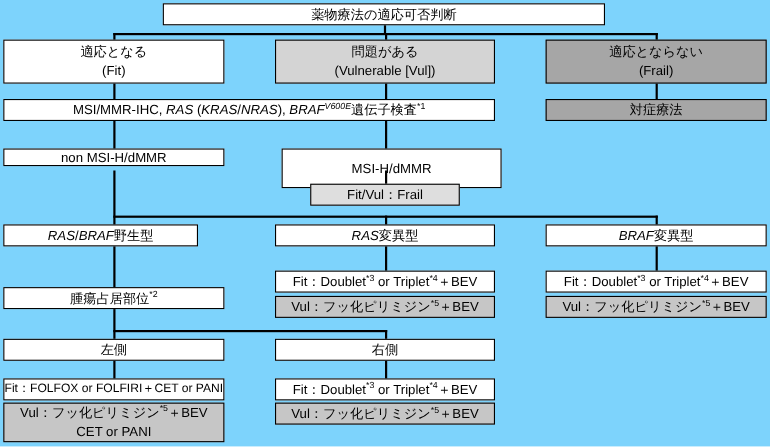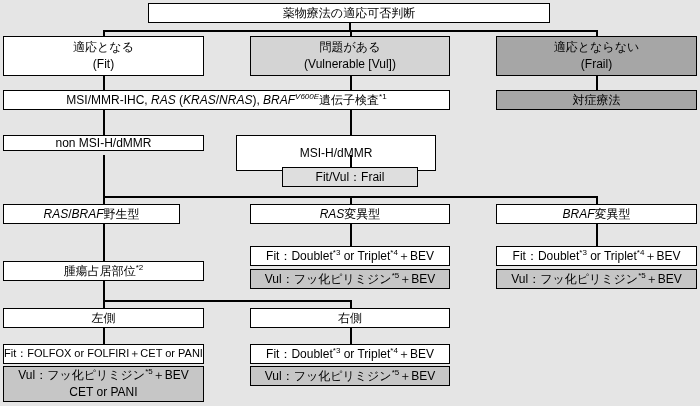--- a/index.html
+++ b/index.html
@@ -1,18 +1,18 @@
 <!DOCTYPE html>
 <html><head>
 <meta charset="utf-8">
 <style>
   * { margin:0; padding:0; box-sizing:border-box; }
   html,body { background:#ffffff; }
   body { font-family:"Liberation Sans","DejaVu Sans",sans-serif; color:#000; }
-  .stage { position:relative; width:700px; height:406px; background:#e5e5e5; overflow:hidden; }
+  .stage { position:relative; width:700px; height:406px; background:#7dd3fc; overflow:hidden; }
   .box {
     position:absolute; border:1.5px solid #000; background:#fff;
     display:flex; align-items:center; justify-content:center;
     text-align:center; font-size:12px; line-height:1.4;
   }
   .box .txt { white-space:pre-line; }
   .box sup { font-size:8px; line-height:0; vertical-align:super; }
   .box i { font-style:italic; }
   .small { font-size:11px; }
   .lh, .lv { position:absolute; background:#000; }
@@ -48,21 +48,21 @@
   </div>
 
   <div class="box" style="left: 496px; top: 90px; width: 201px; height: 20px; background: rgb(166, 166, 166);">
     <span class="txt">対症療法</span>
   </div>
 
   <div class="box" style="left:3px;top:135px;width:201px;height:16px">
     <span class="txt">non MSI-H/dMMR</span>
   </div>
 
-  <div class="box" style="left:236px;top:135px;width:200px;height:36px">
+  <div class="box" style="left:256px;top:135px;width:200px;height:36px">
     <span class="txt">MSI-H/dMMR</span>
   </div>
 
   <div class="box" style="left: 282px; top: 167px; width: 136px; height: 20px; background: rgb(222, 222, 222);">
     <span class="txt">Fit/Vul：Frail</span>
   </div>
 
   <div class="box" style="left:3px;top:204px;width:177px;height:20px">
     <span class="txt"><span><i>RAS</i></span><span>/</span><span><i>BRAF</i></span><span>野生型</span></span>
   </div>

